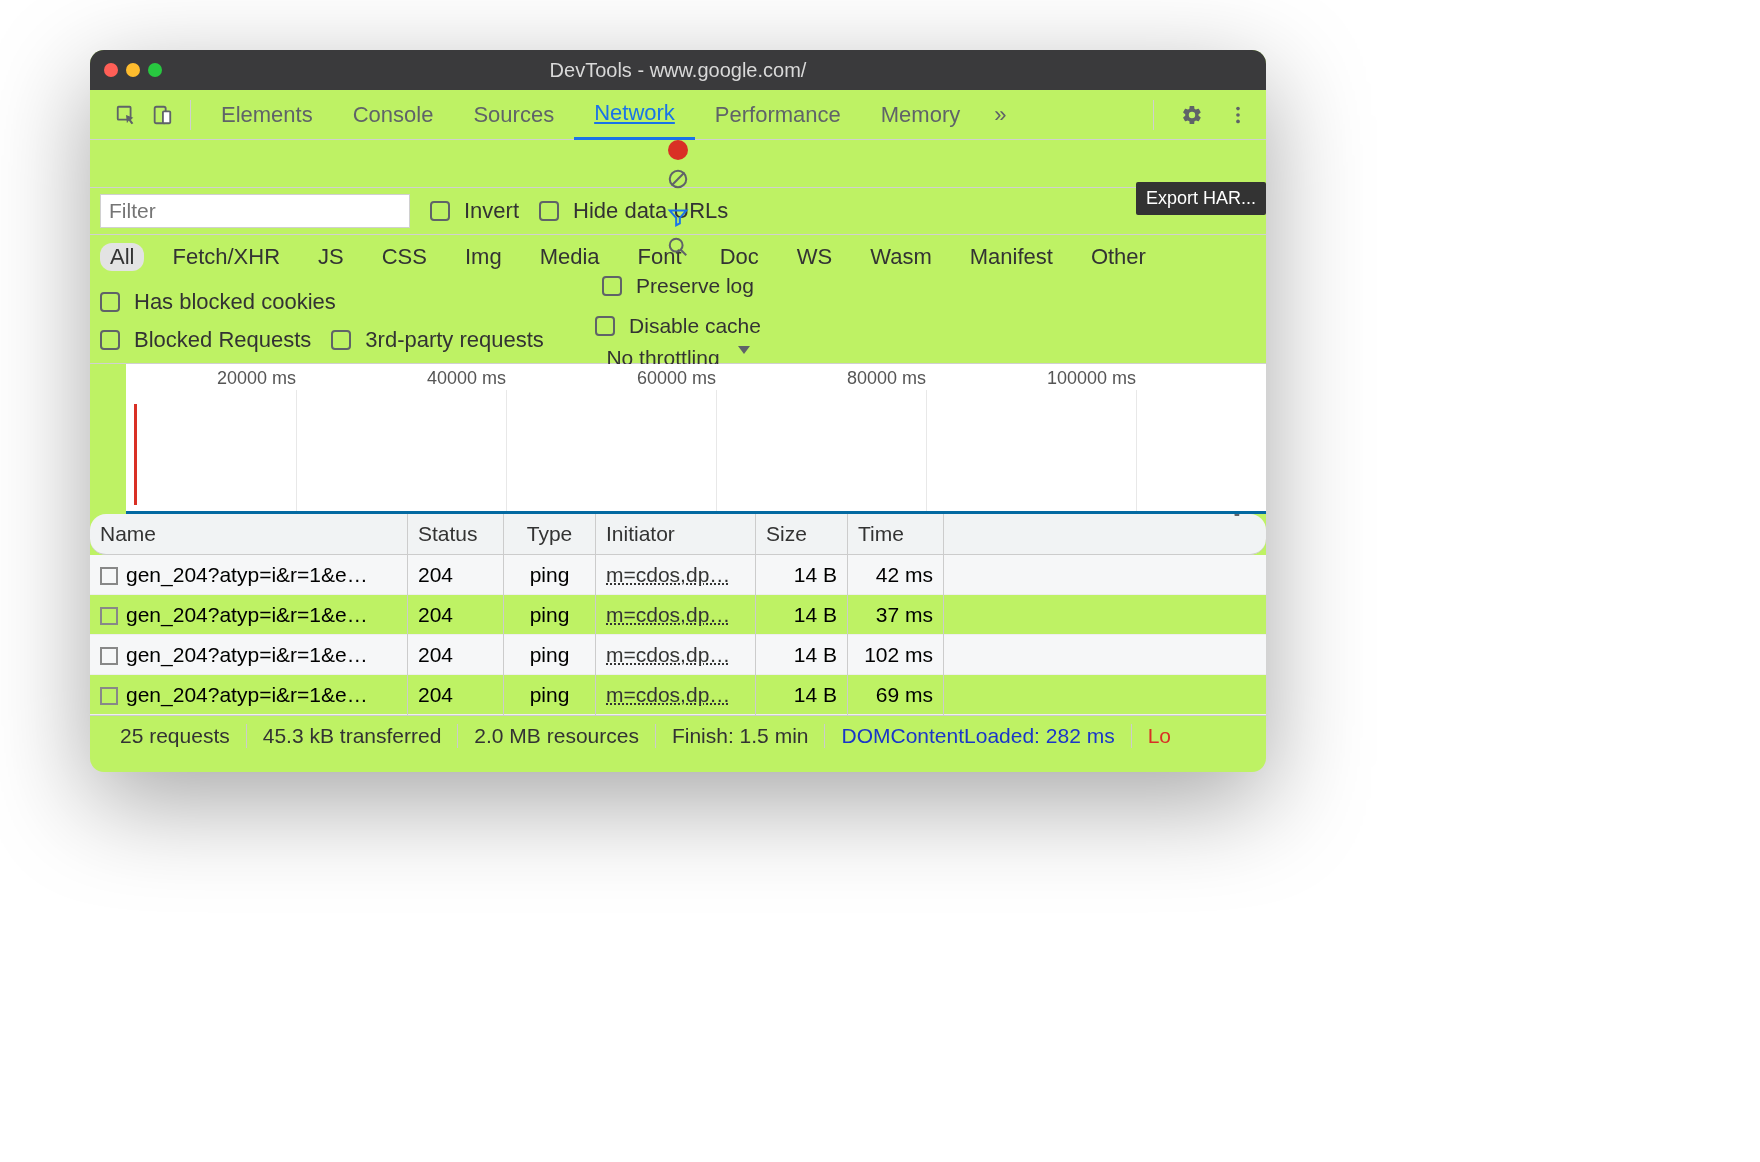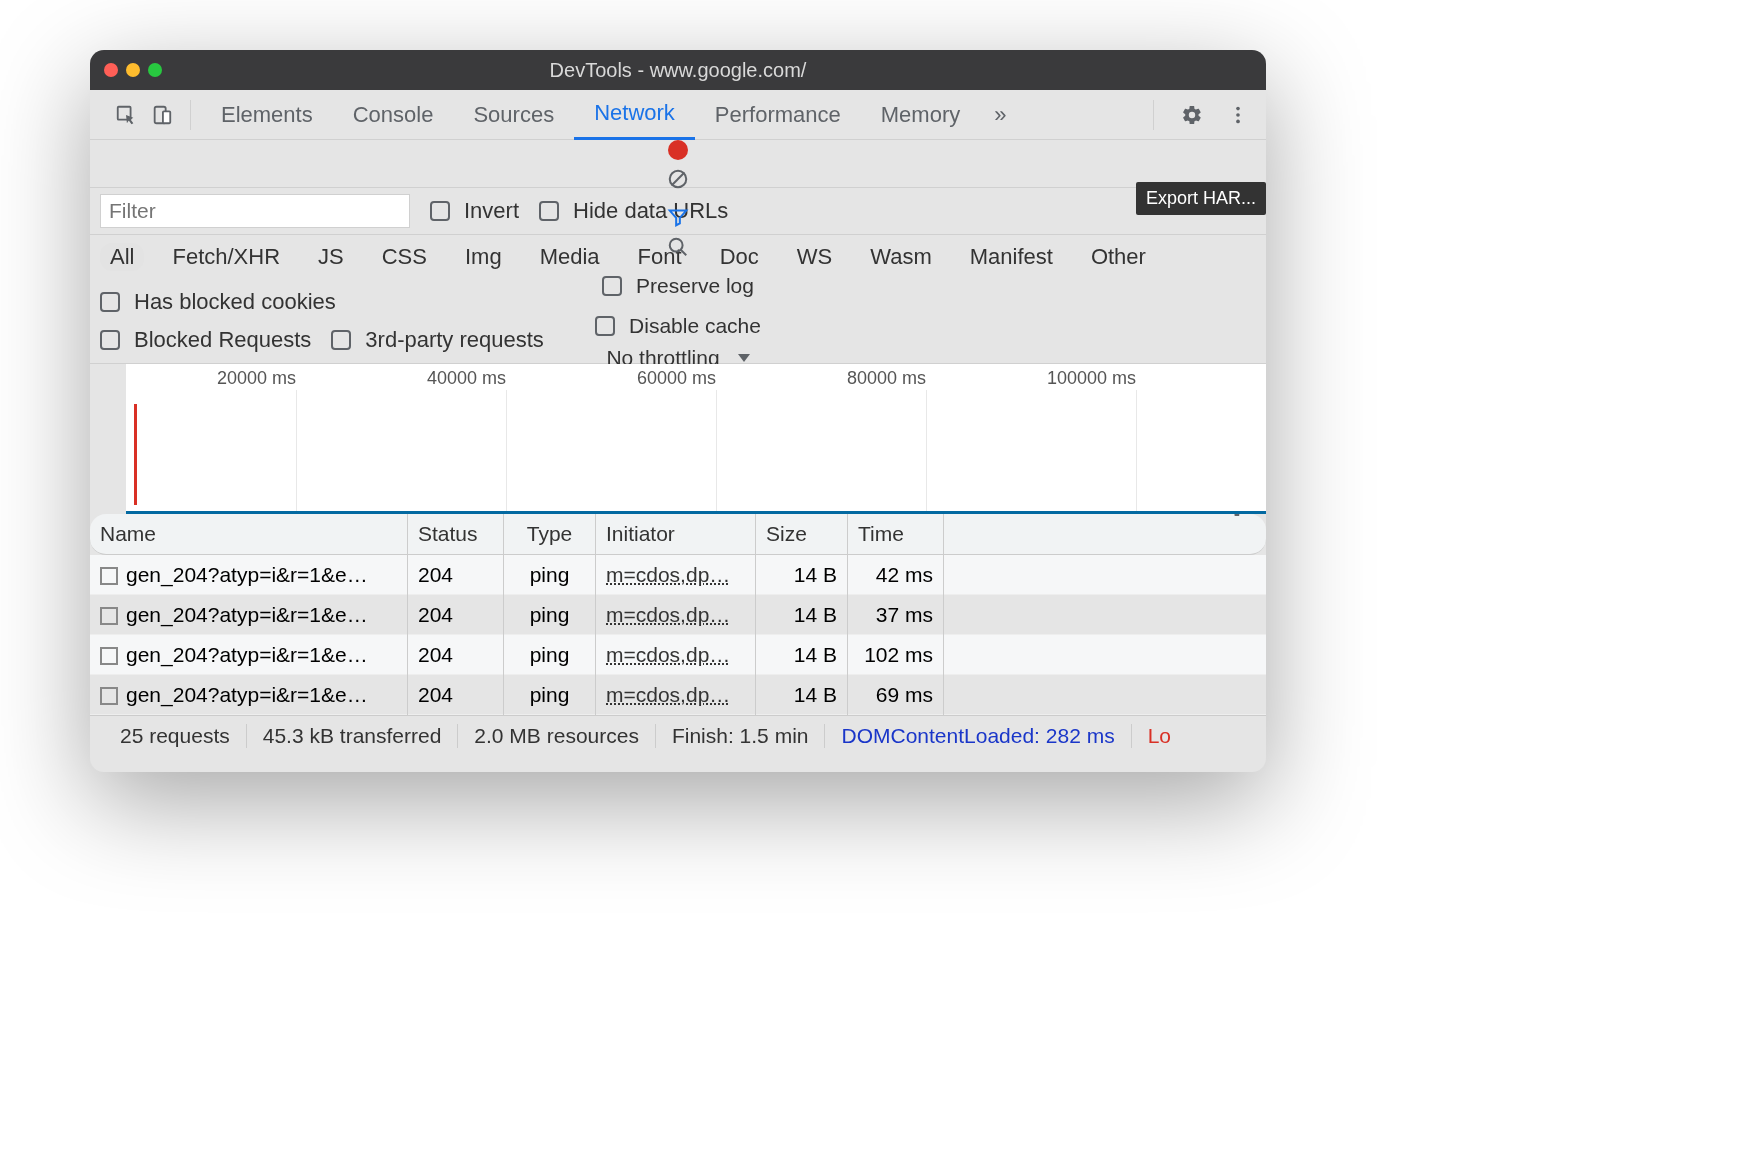--- a/index.html
+++ b/index.html
@@ -1,40 +1,40 @@
 <!DOCTYPE html>
 <html><head>
 <meta charset="utf-8">
 <style>
 * { box-sizing: border-box; margin: 0; padding: 0; font-family: -apple-system, "Helvetica Neue", Arial, sans-serif; }
 body { background: #fff; width: 1760px; height: 1162px; position: relative; overflow:hidden;}
 .shadow-wrap { position:absolute; left:90px; top:50px; width:1176px; height:722px; filter: drop-shadow(0 30px 50px rgba(0,0,0,.35)); }
-.window { width:100%; height:100%; background:#e5e5e5; border-radius:14px; overflow:hidden; display:flex; flex-direction:column; }
+.window { width:100%; height:100%; background:#bef264; border-radius:14px; overflow:hidden; display:flex; flex-direction:column; }
 .titlebar { height:40px; background:#3a3a3c; display:flex; align-items:center; position:relative; }
 .traffic { display:flex; gap:8px; position:absolute; left:14px; }
 .traffic span { width:14px; height:14px; border-radius:50%; display:block; }
 .tl-close { background:#ff5f57; }
 .tl-min { background:#febc2e; }
 .tl-max { background:#28c840; }
 .title { color:#d9d9d9; font-size:20px; width:100%; text-align:center; font-weight:500;}
 .tabbar { height:50px; border-bottom:1px solid #d0d0d0; display:flex; align-items:center; padding:0 10px 0 18px; gap:0; color:#5f6368; font-size:22px;}
 .tabbar .iconbtn { width:36px; height:36px; display:flex; align-items:center; justify-content:center; color:#5f6368;}
 .tabbar .sep { width:1px; height:30px; background:#d0d0d0; margin:0 10px;}
 .tab { padding:0 20px; height:50px; display:flex; align-items:center; cursor:pointer; }
-.tab.active { color:#1a73e8; border-bottom:3px solid #1a73e8; height:50px;}
+.tab.active { color:#1a73e8; border-bottom:3px solid #1a73e8; height:50px;text-decoration:underline;}
 .more-tabs { font-size:22px; padding:0 14px; }
 .tabbar .right { margin-left:auto; display:flex; align-items:center; gap:10px;}
 .toolbar { height:48px; display:flex; align-items:center; padding:0 14px; border-bottom:1px solid #d0d0d0; font-size:21px; gap:8px; position:relative;flex-direction:column;}
 .rec { width:20px; height:20px; border-radius:50%; background:#d93025; display:block;}
 .toolbar .vsep { width:1px; height:26px; background:#d0d0d0; margin:0 8px; }
 .iconbtn { cursor:pointer; display:flex; align-items:center; justify-content:center; width:30px; height:30px; }
 .icon-svg { width:22px; height:22px; }
 .checkbox { width:20px; height:20px; border:2px solid #5f6368; border-radius:4px; display:inline-block; vertical-align:middle; margin-right:6px;}
 .lbl { display:flex; align-items:center; gap:8px; color:#333; }
-.throt { display:flex; align-items:center; gap:12px; color:#333; padding:0 6px;}
+.throt { display:flex; align-items:flex-start; gap:12px; color:#333; padding:0 6px;}
 .caret-down { width:0; height:0; border-left:6px solid transparent; border-right:6px solid transparent; border-top:8px solid #5f6368; margin-left:6px;}
 .highlight-ring { border:4px solid #1867ff; border-radius:10px; padding:2px 4px; }
 .tooltip { position:absolute; top:42px; right:0; background:#333; color:#fff; font-size:18px; padding:6px 10px; border-radius:2px; white-space:nowrap; }
 .filterbar { padding:6px 10px; display:flex; align-items:center; gap:20px; font-size:22px; flex-wrap:wrap; border-bottom:1px solid #d0d0d0;}
 .filter-input { width:310px; height:34px; border:1px solid #d0d0d0; padding:0 8px; font-size:21px; color:#888;}
 .chips { display:flex; align-items:center; gap:18px; padding:8px 10px; font-size:22px; flex-wrap:wrap; }
 .chip { padding:1px 10px; border-radius:12px; cursor:pointer; color:#333;}
 .chip.active { background:#e3e3e3; }
 .chips-row2 { display:flex; align-items:center; gap:20px; padding:4px 10px 10px 10px; font-size:22px; border-bottom:1px solid #d0d0d0;}
 .timeline { height:150px; border-bottom:3px solid #0369a1; position:relative; background:#fff;margin-left:36px;}

